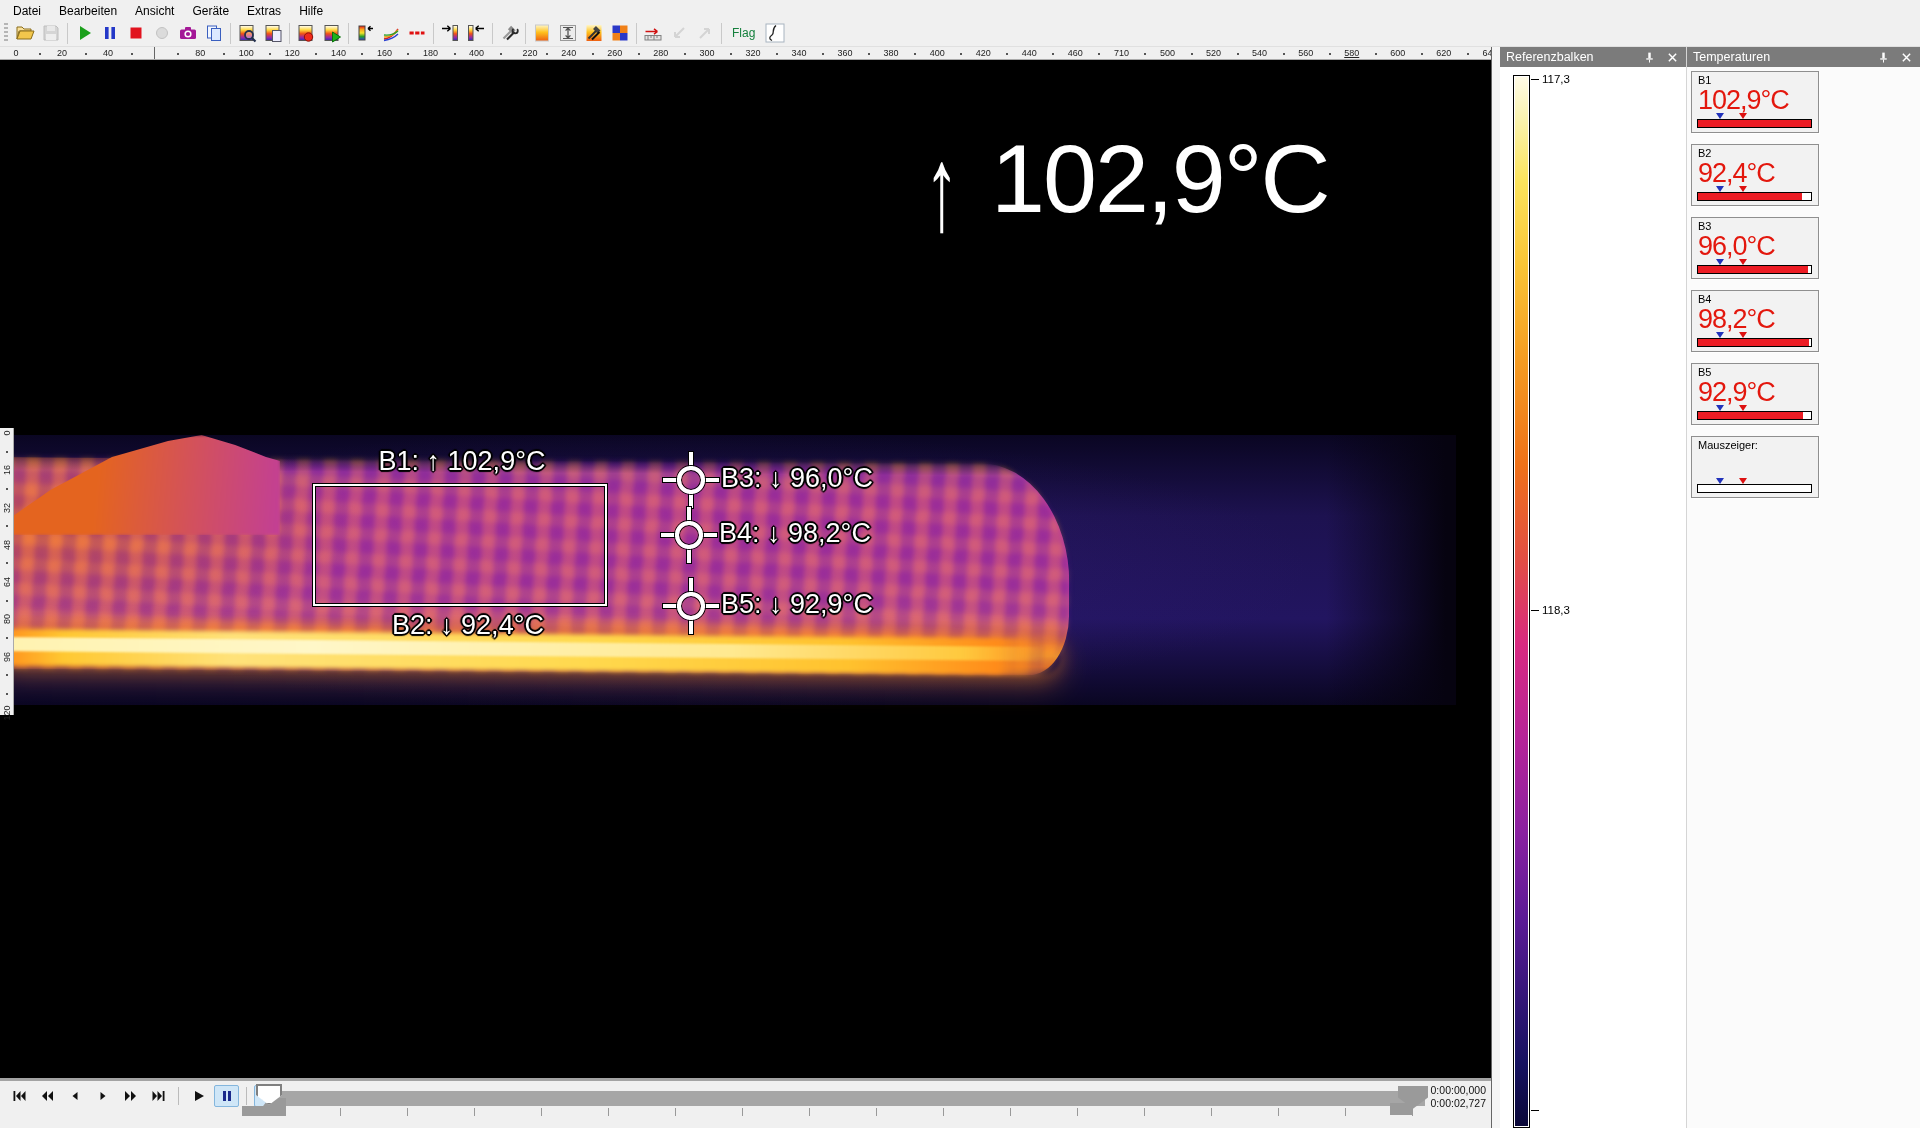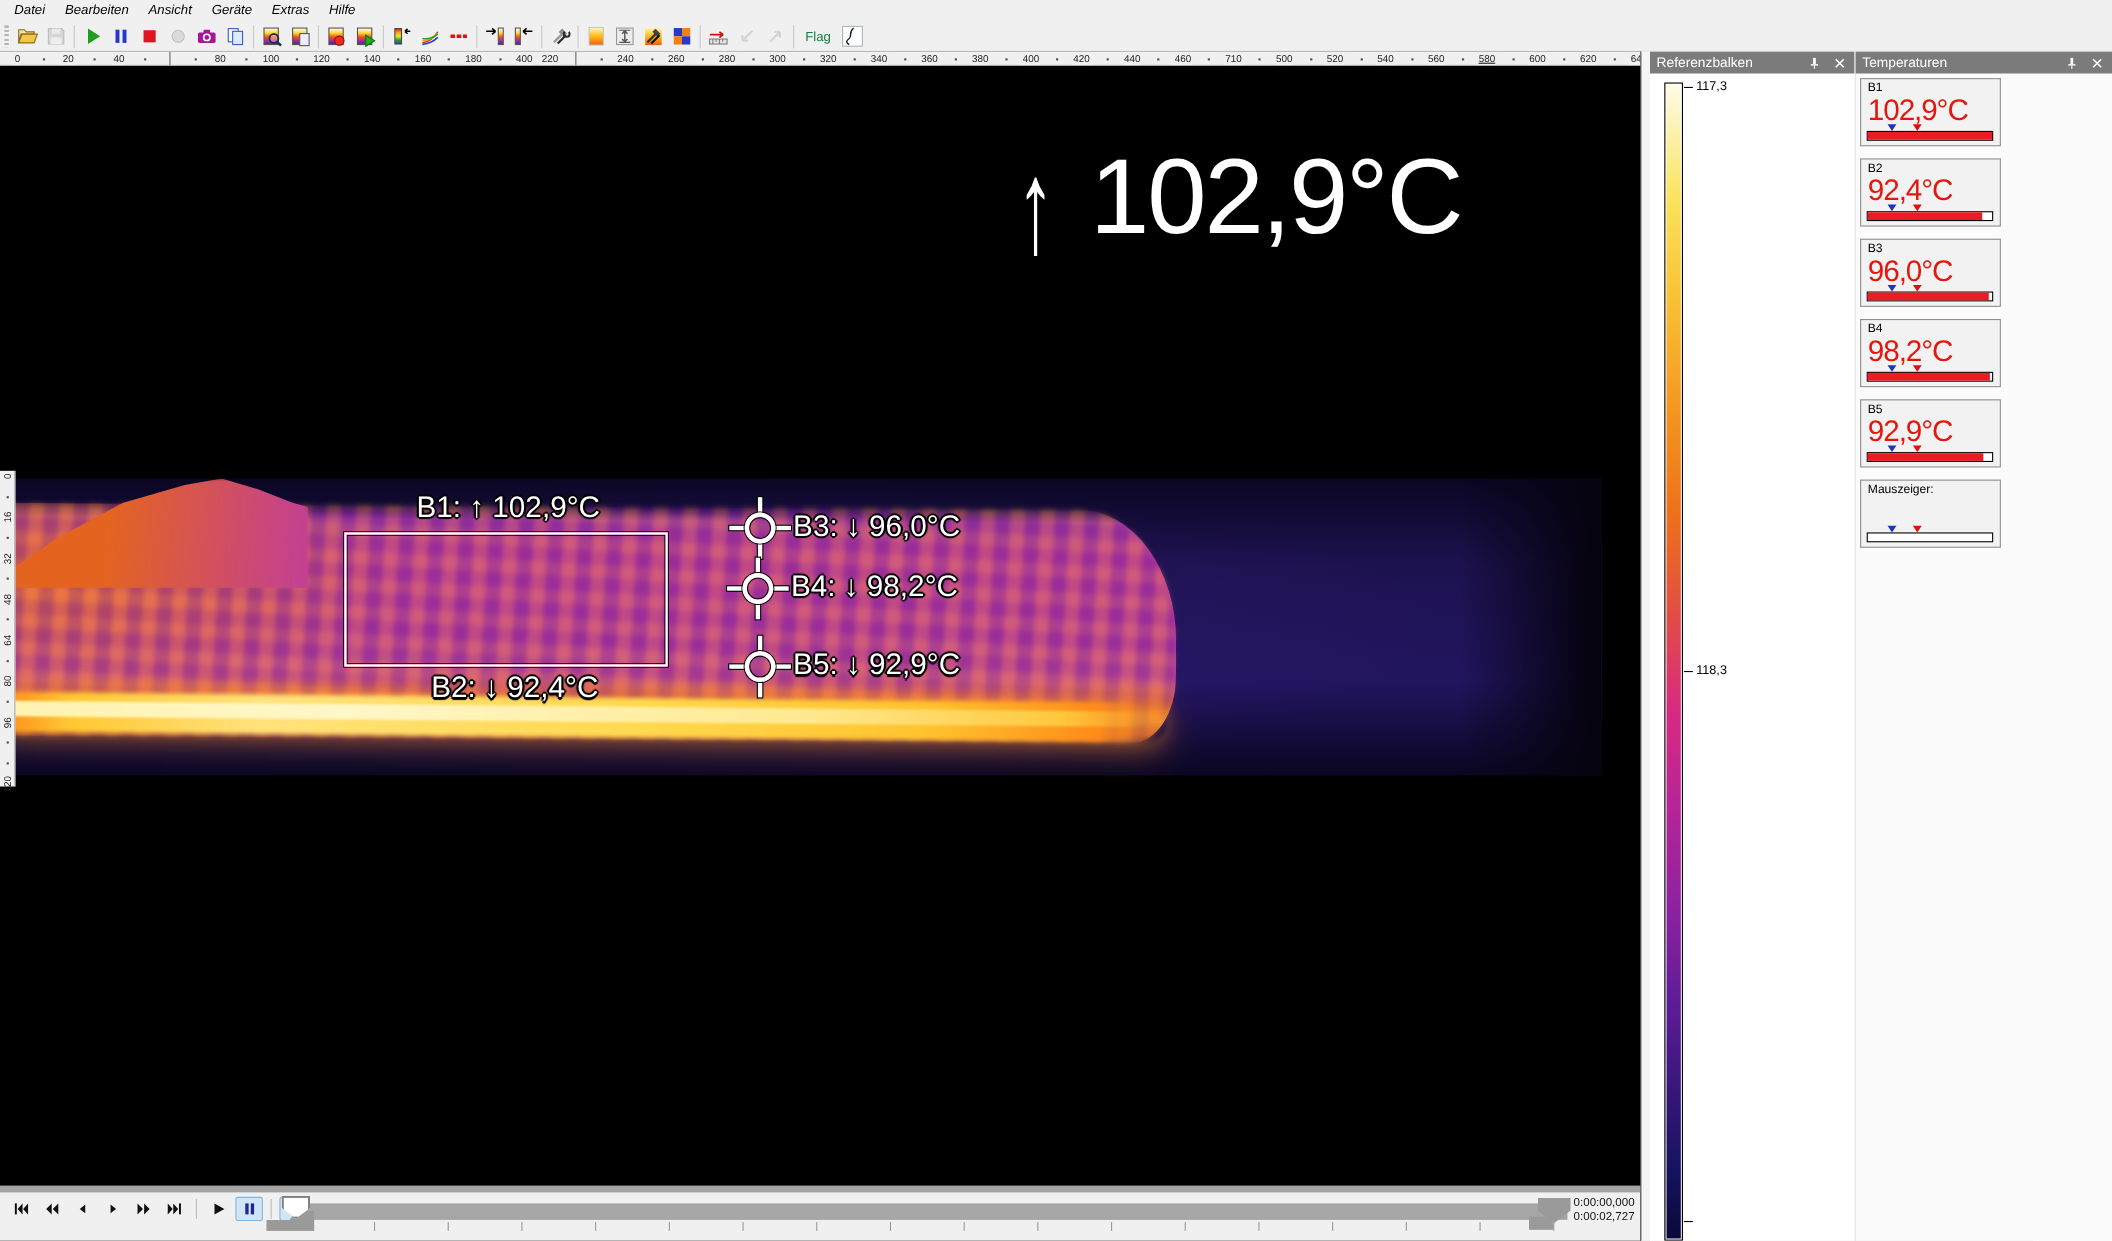--- a/index.html
+++ b/index.html
@@ -1,21 +1,21 @@
 <!DOCTYPE html>
 <html><head>
 <meta charset="utf-8">
 <style>
   * { margin:0; padding:0; box-sizing:border-box; }
   html,body { width:1920px; height:1128px; overflow:hidden; }
   body { font-family:"Liberation Sans","DejaVu Sans",sans-serif; background:#f0f0f0; color:#000; }
   .app { position:relative; width:1920px; height:1128px; background:#f0f0f0; }
 
   
-  .menubar { height:20px; display:flex; align-items:flex-start; padding-left:4px; font-size:12px; background:#f0f0f0;font-style:italic; }
+  .menubar { height:20px; display:flex; align-items:flex-end; padding-left:4px; font-size:12px; background:#f0f0f0; }
   .menu-item { padding:2px 9px; cursor:default; }
   .toolbar { height:27px; display:flex; align-items:center; background:#f0f0f0; border-bottom:1px solid #e0e0e0; padding-left:3px; }
   .tb-grip { width:4px; height:20px; margin:0 4px 0 1px;
     background:repeating-linear-gradient(180deg,#b5b5b5 0 2px,transparent 2px 4px); }
   .tb-btn { width:26px; height:24px; display:flex; align-items:center; justify-content:center; border-radius:2px; }
   .tb-btn.disabled { opacity:.45; filter:grayscale(1); }
   .tb-sep { width:1px; height:21px; background:#c9c9c9; margin:0 3px; }
   .flag-btn { width:auto; padding:0 7px; font-size:12px; color:#15803d; }
 
   
@@ -73,21 +73,21 @@
   .pm { position:absolute; width:56px; height:56px; transform:translate(-50%,-50%); z-index:7; }
   .pm .arm { position:absolute; background:#fff; box-shadow:0 0 0 1px #000; }
   .pm .al { left:0;  top:26px; width:17px; height:4px; }
   .pm .ar { left:39px; top:26px; width:17px; height:4px; }
   .pm .at { left:26px; top:0;  width:4px; height:17px; }
   .pm .ab { left:26px; top:39px; width:4px; height:17px; }
   .pm .c { position:absolute; left:14px; top:14px; width:28px; height:28px; border:4px solid #fff; border-radius:50%;
     box-shadow:0 0 0 1px #000, inset 0 0 0 1px #000; }
 
   
-  .transport { position:absolute; left:0; bottom:0; width:100%; height:50px; background:#f0f0f0; border-top:6px solid #a3a3a3; z-index:9; }
+  .transport { position:absolute; left:0; bottom:0; width:100%; height:50px; background:#f0f0f0; border-top:3px solid #a3a3a3; z-index:9; }
   .tp-row { position:absolute; left:6px; top:4px; display:flex; align-items:center; gap:3px; }
   .tp-btn { width:25px; height:22px; display:flex; align-items:center; justify-content:center; border:1px solid transparent; border-radius:2px; }
   .tp-btn.active { background:#cfe6f7; border-color:#84b6dd; }
   .tp-sep { width:1px; height:18px; background:#bbb; margin:0 4px; }
   .track { position:absolute; left:278px; top:10px; width:1147px; height:15px; background:#a6a6a6; }
   .tl-tick { position:absolute; top:27px; width:1px; height:8px; background:#999; }
   .thumb-top { position:absolute; left:256px; top:3px; width:26px; height:21px; background:#fff; border:2px solid #808080;
     clip-path:polygon(0 0,100% 0,100% 52%,50% 100%,0 52%); z-index:3; }
   .thumb-bl { position:absolute; left:242px; top:17px; width:44px; height:18px; background:#9a9a9a;
     clip-path:polygon(0 45%,48% 45%,62% 0,100% 0,100% 100%,0 100%); z-index:2; }
@@ -422,21 +422,21 @@
           <div class="rt-tick" style="left: 384.48px;"></div>
           <div class="rt-label" style="left: 384.48px;">160</div>
           <div class="rt-dot" style="left: 407.48px;"></div>
           <div class="rt-tick" style="left: 430.54px;"></div>
           <div class="rt-label" style="left: 430.54px;">180</div>
           <div class="rt-dot" style="left: 453.54px;"></div>
           <div class="rt-tick" style="left: 476.6px;"></div>
           <div class="rt-label" style="left: 476.6px;">400</div>
           <div class="rt-dot" style="left: 499.6px;"></div>
           <div class="rt-tick" style="left: 522.66px;"></div>
-          <div class="rt-label" style="left: 500px;">220</div>
+          <div class="rt-label" style="left: 530px;">220</div>
           <div class="rt-dot" style="left: 545.66px;"></div>
           <div class="rt-tick" style="left: 568.72px;"></div>
           <div class="rt-label" style="left: 568.72px;">240</div>
           <div class="rt-dot" style="left: 591.72px;"></div>
           <div class="rt-tick" style="left: 614.78px;"></div>
           <div class="rt-label" style="left: 614.78px;">260</div>
           <div class="rt-dot" style="left: 637.78px;"></div>
           <div class="rt-tick" style="left: 660.84px;"></div>
           <div class="rt-label" style="left: 660.84px;">280</div>
           <div class="rt-dot" style="left: 683.84px;"></div>

